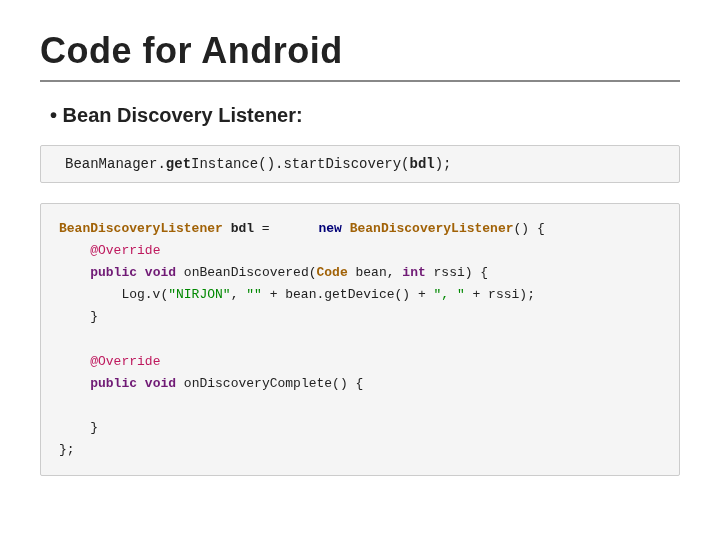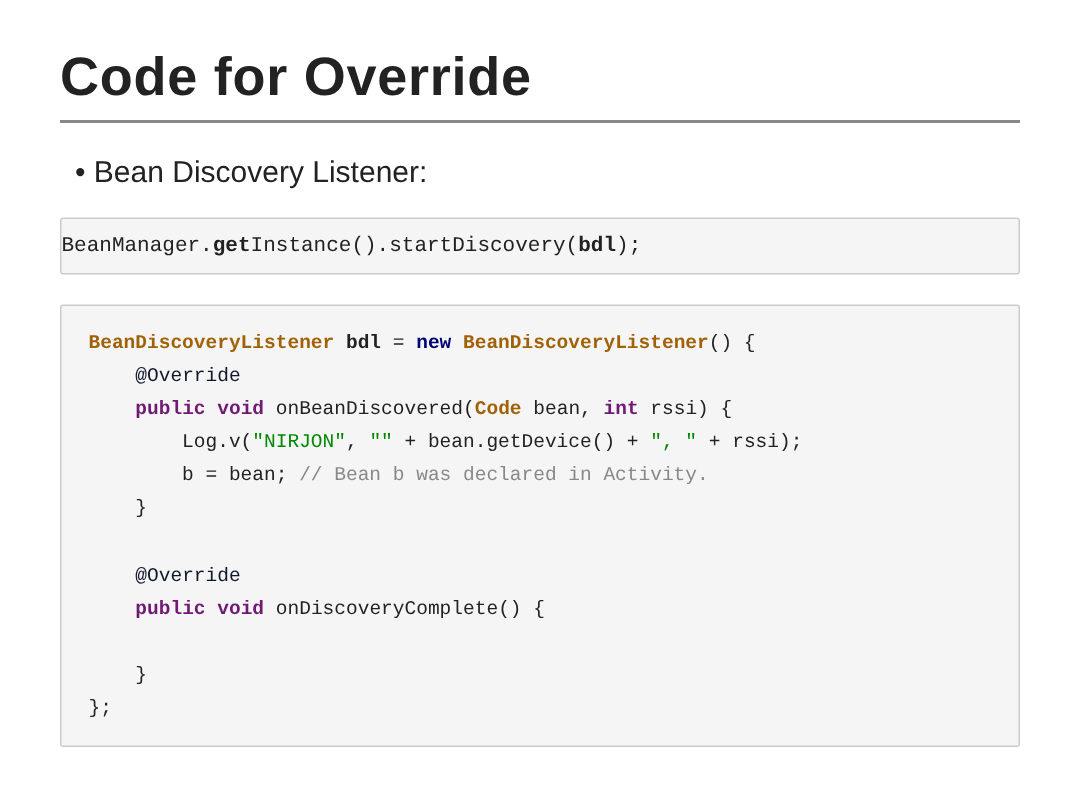--- a/index.html
+++ b/index.html
@@ -22,30 +22,30 @@
       font-weight: bold;
       color: #222222;
       border-bottom: 2px solid #888888;
       padding-bottom: 8px;
       margin-bottom: 22px;
       letter-spacing: 0.5px;
     }
 
     .bullet-point {
       font-size: 20px;
-      font-weight: normal;
+      font-weight: bold;
       color: #222222;
       margin-bottom: 18px;
       margin-left: 10px;
     }
 
     .code-single-line {
       background: #f5f5f5;
       border: 1px solid #cccccc;
-      padding: 10px 0;
+      padding: 10px 24px;
       font-family: 'Courier New', Courier, monospace;
       font-size: 14px;
       color: #222222;
       margin-bottom: 20px;
       border-radius: 2px;
     }
 
     .code-block {
       background: #f5f5f5;
       border: 1px solid #cccccc;
@@ -60,64 +60,64 @@
     .code-line {
       white-space: pre;
     }
 
     .kw-keyword {
       font-weight: bold;
       color: #701a75;
     }
 
     .kw-annotation {
-      color: #0f172a;
+      color: #be185d;
     }
 
     .kw-string {
       color: #008800;
     }
 
     .kw-comment {
       color: #888888;
     }
 
     .kw-new {
       font-weight: bold;
       color: #000077;
+      margin-left: 41px;
     }
 
     .kw-type {
       font-weight: bold;
       color: #a16207;
     }
 
     .inline-bold {
       font-weight: bold;
     }
   </style>
 </head>
 <body>
 
-<h1 class="page-title">Code for Override</h1>
+<h1 class="page-title">Code for Android</h1>
 
 <div class="bullet-point">
   • <span>Bean Discovery Listener:</span>
 </div>
 
 <div class="code-single-line">
   <span>BeanManager.<span class="inline-bold">get</span>Instance().startDiscovery(<span class="inline-bold">bdl</span>);</span>
 </div>
 
 <div class="code-block">
   <div class="code-line"><span class="kw-type">BeanDiscoveryListener</span> <span class="inline-bold">bdl</span> = <span class="kw-new">new</span> <span class="kw-type">BeanDiscoveryListener</span>() {</div>
   <div class="code-line">    <span class="kw-annotation">@Override</span></div>
   <div class="code-line">    <span class="kw-keyword">public</span> <span class="kw-keyword">void</span> onBeanDiscovered(<span class="kw-type">Code</span> bean, <span class="kw-keyword">int</span> rssi) {</div>
   <div class="code-line">        Log.v(<span class="kw-string">"NIRJON"</span>, <span class="kw-string">""</span> + bean.getDevice() + <span class="kw-string">", "</span> + rssi);</div>
-  <div class="code-line">        b = bean; <span class="kw-comment">// Bean b was declared in Activity.</span></div>
   <div class="code-line">    }</div>
   <div class="code-line">&nbsp;</div>
   <div class="code-line">    <span class="kw-annotation">@Override</span></div>
   <div class="code-line">    <span class="kw-keyword">public</span> <span class="kw-keyword">void</span> onDiscoveryComplete() {</div>
   <div class="code-line">&nbsp;</div>
   <div class="code-line">    }</div>
   <div class="code-line">};</div>
 </div>
 
 </body></html>

